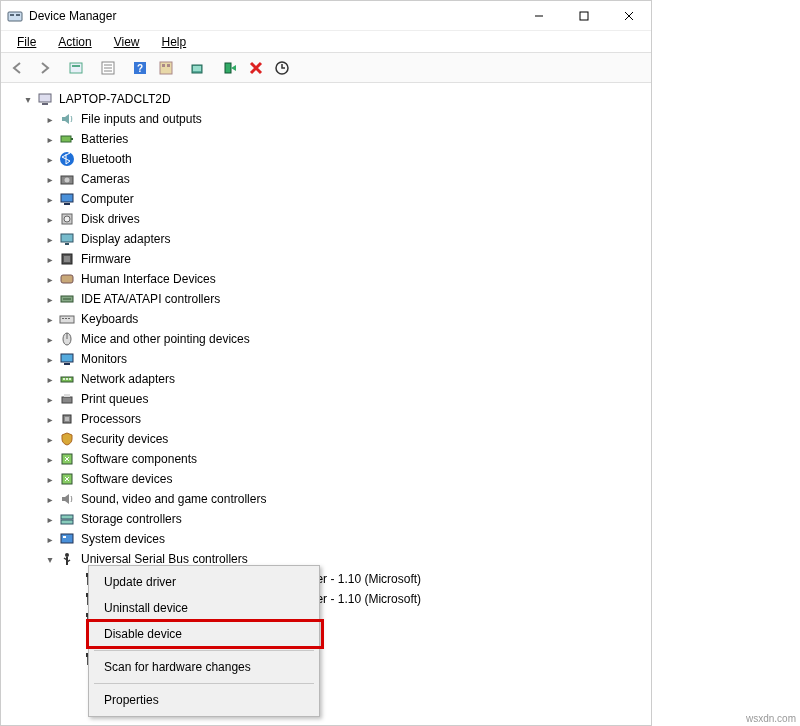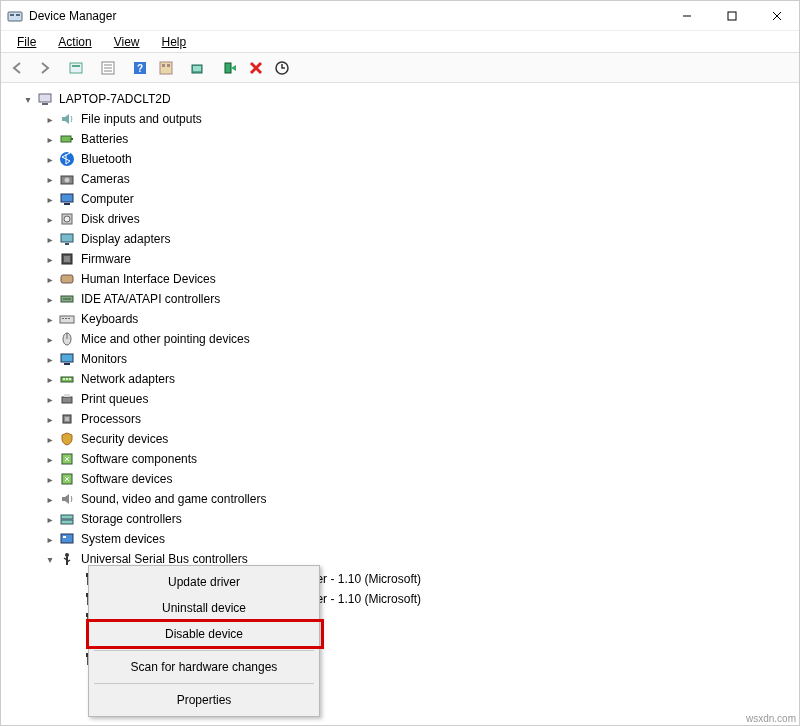--- a/index.html
+++ b/index.html
@@ -7,21 +7,21 @@
     margin: 0;
     font-family: "Segoe UI", Tahoma, sans-serif;
     font-size: 12px;
     background: #fff;
     color: #000;
     width: 800px;
     height: 726px;
     overflow: hidden;
     position: relative;
   }
-  .window { border: 1px solid #ccc; width: 800px; height: 726px; }
+  .window { border: 1px solid #ccc; width: 652px; height: 726px; }
   .titlebar {
     display: flex;
     align-items: center;
     height: 30px;
     padding-left: 6px;
     border-bottom: 1px solid #eee;
   }
   .titlebar .app-icon {
     width: 16px; height: 16px;
     margin-right: 6px;
@@ -93,21 +93,20 @@
     top: 565px;
     width: 232px;
     background: #f0f0f0;
     border: 1px solid #b8b8b8;
     box-shadow: 2px 2px 4px rgba(0,0,0,0.25);
     padding: 3px;
   }
   .ctx-item {
     padding: 6px 12px;
     font-size: 12px;
-    text-align: center;
   }
   .ctx-item.bold { font-weight: normal; }
   .ctx-sep { height: 1px; background: #c8c8c8; margin: 3px 2px; }
   .highlight-box {
     position: absolute;
     left: 86px;
     top: 619px;
     width: 238px;
     height: 30px;
     border: 3px solid #d40000;

